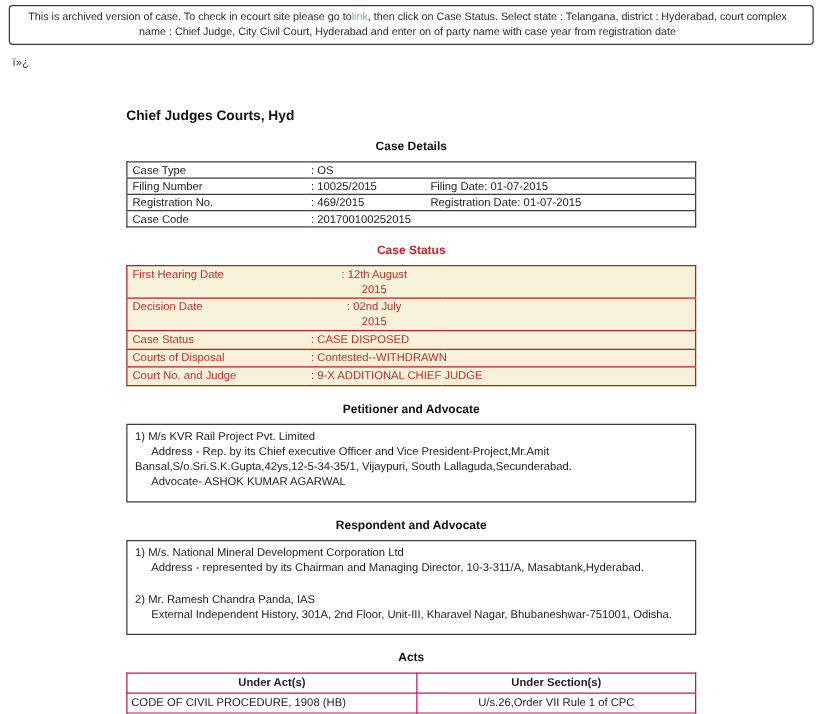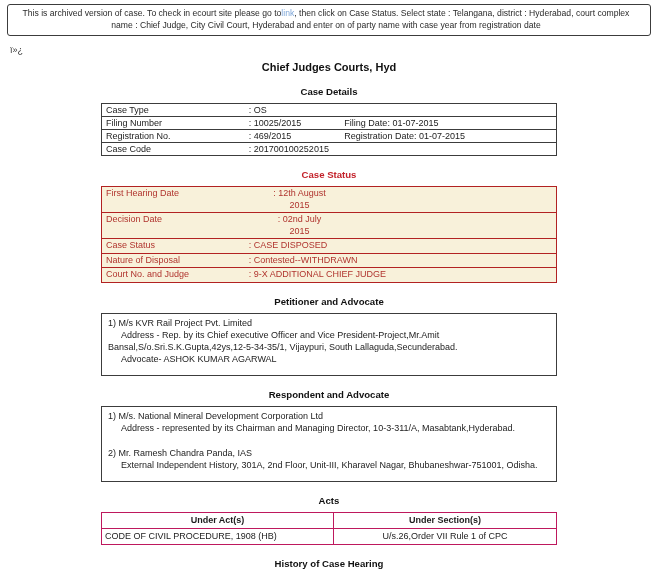--- a/index.html
+++ b/index.html
@@ -28,24 +28,24 @@
 
   .bom {
     margin: 9px 0 0 10px;
     font-size: 9px;
     color: #333333;
   }
 
   .content { width: 456px; margin: 0 auto; }
 
   .page-title {
-    text-align: center;
+    text-align: left;
     font-weight: bold;
     font-size: 11px;
-    margin-top: 6px;
+    margin-top: 32px;
     color: #111111;
   }
 
   .section-heading {
     text-align: center;
     font-weight: bold;
     font-size: 9.6px;
     margin: 13px 0 6px 0;
     color: #111111;
   }
@@ -144,21 +144,21 @@
         <div>: 02nd July</div>
         <div>2015</div>
       </td>
       <td></td>
     </tr>
     <tr>
       <td>Case Status</td>
       <td colspan="2">: CASE DISPOSED</td>
     </tr>
     <tr>
-      <td>Nature of Disposal</td>
+      <td>Courts of Disposal</td>
       <td colspan="2">: Contested--WITHDRAWN</td>
     </tr>
     <tr>
       <td>Court No. and Judge</td>
       <td colspan="2">: 9-X ADDITIONAL CHIEF JUDGE</td>
     </tr>
   </tbody>
     </table>
 
   <div class="section-heading">Petitioner and Advocate</div>

